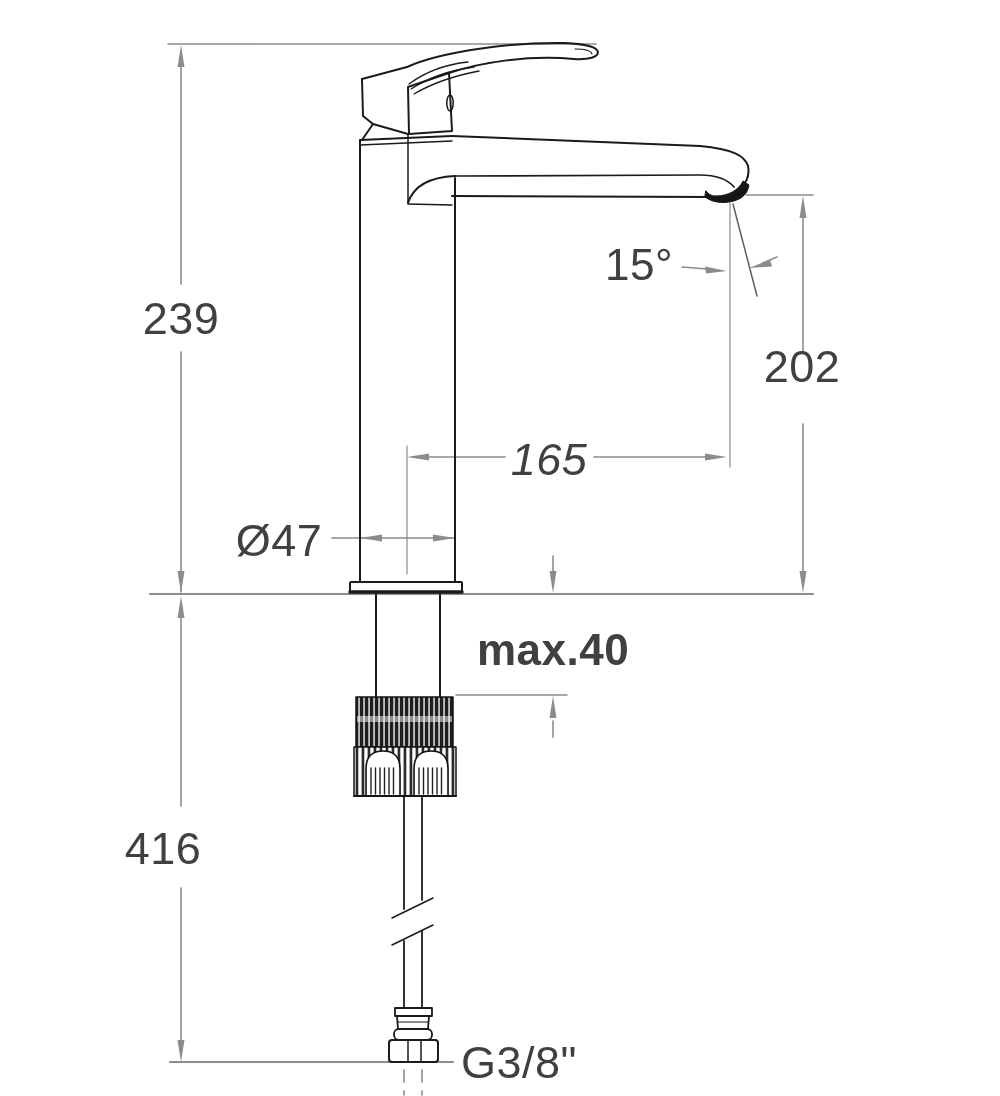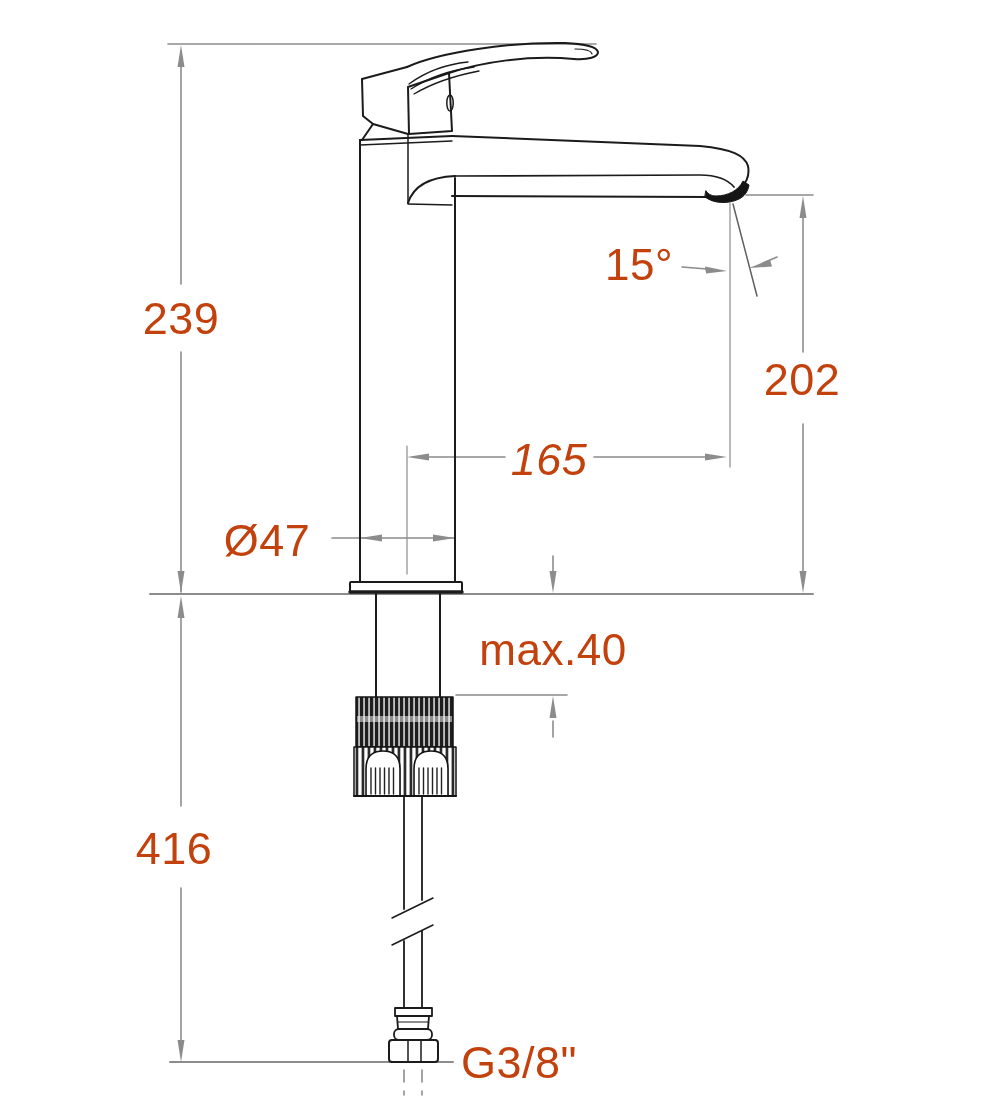--- a/index.html
+++ b/index.html
@@ -7,21 +7,21 @@
     position:relative;
     width:1000px;height:1096px;
     background:#ffffff;
     font-family:"Liberation Sans", sans-serif;
     overflow:hidden;
   }
   .canvas svg{position:absolute;left:0;top:0;}
   .dim-label{
     position:absolute;
     transform:translate(-50%,-50%);
-    color:#c2410c;
+    color:#404040;
     font-size:45px;
     letter-spacing:0.5px;
     white-space:nowrap;
     pointer-events:none;
     line-height:1;
   }
   .dim-label.small{font-size:44px;}
 </style>
 </head>
 <body>
@@ -188,27 +188,27 @@
         <line x1="408" y1="1041" x2="408" y2="1061" stroke-width="1.5"></line>
         <line x1="421" y1="1041" x2="421" y2="1061" stroke-width="1.5"></line>
         <line x1="404" y1="1070" x2="404" y2="1095" stroke="#8c8c8c" stroke-width="1.6" stroke-dasharray="12 9"></line>
         <line x1="422" y1="1070" x2="422" y2="1095" stroke="#8c8c8c" stroke-width="1.6" stroke-dasharray="12 9"></line>
       </g>
     </g>
   </svg>
 
   <div class="dim-label" style="left:181px;top:318px;">239</div>
 
-  <div class="dim-label" style="left:174px;top:848px;">416</div>
-
-  <div class="dim-label" style="left:267px;top:540px;">Ø47</div>
+  <div class="dim-label" style="left:163px;top:848px;">416</div>
+
+  <div class="dim-label" style="left:279px;top:540px;">Ø47</div>
 
   <div class="dim-label" style="left:549px;top:459px;font-style:italic;">165</div>
 
-  <div class="dim-label" style="left:802px;top:379px;">202</div>
+  <div class="dim-label" style="left:802px;top:366px;">202</div>
 
   <div class="dim-label small" style="left:639px;top:265px;">15°</div>
 
-  <div class="dim-label small" style="left:553px;top:650px;">max.40</div>
+  <div class="dim-label small" style="left:553px;top:650px;font-weight:bold;">max.40</div>
 
   <div class="dim-label" style="left:519px;top:1062px;">G3/8"</div>
 
 </div>
 
 </body></html>

